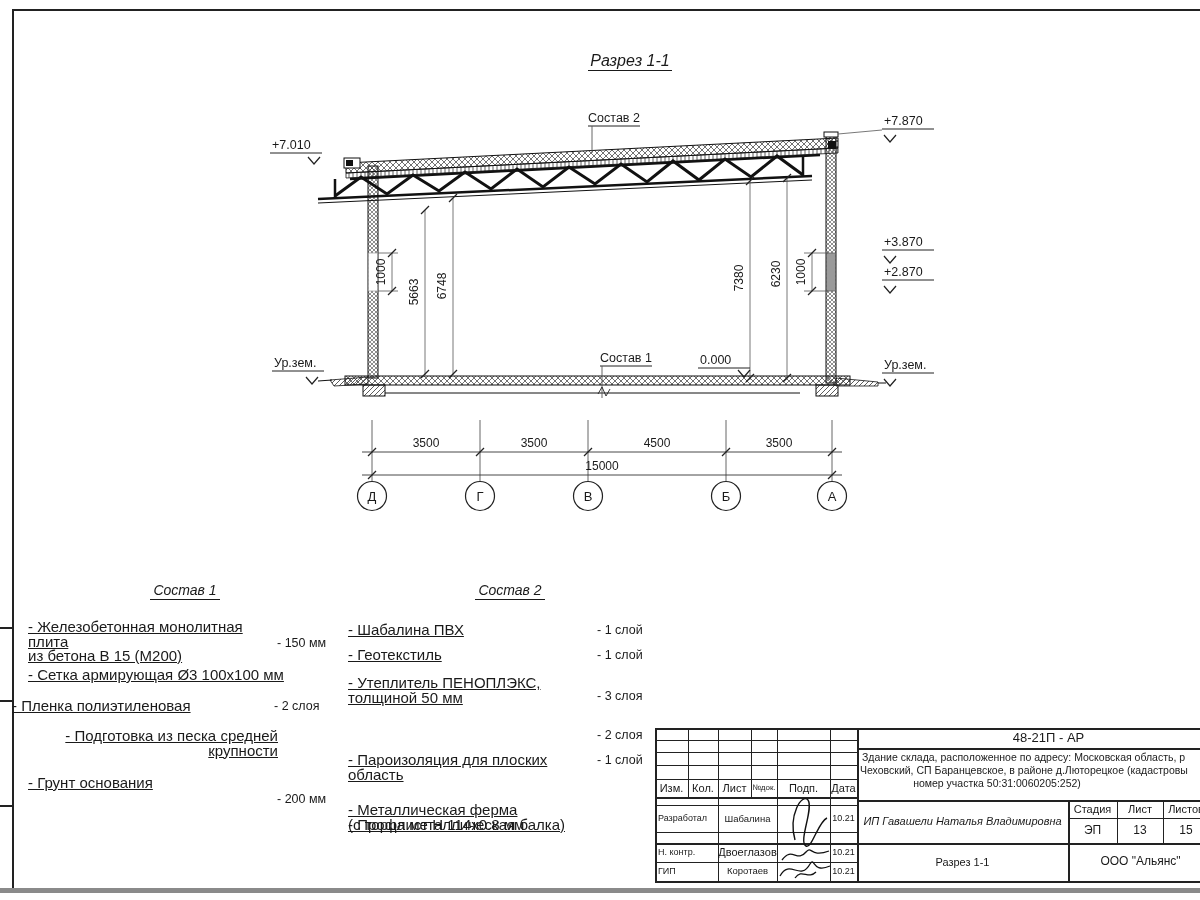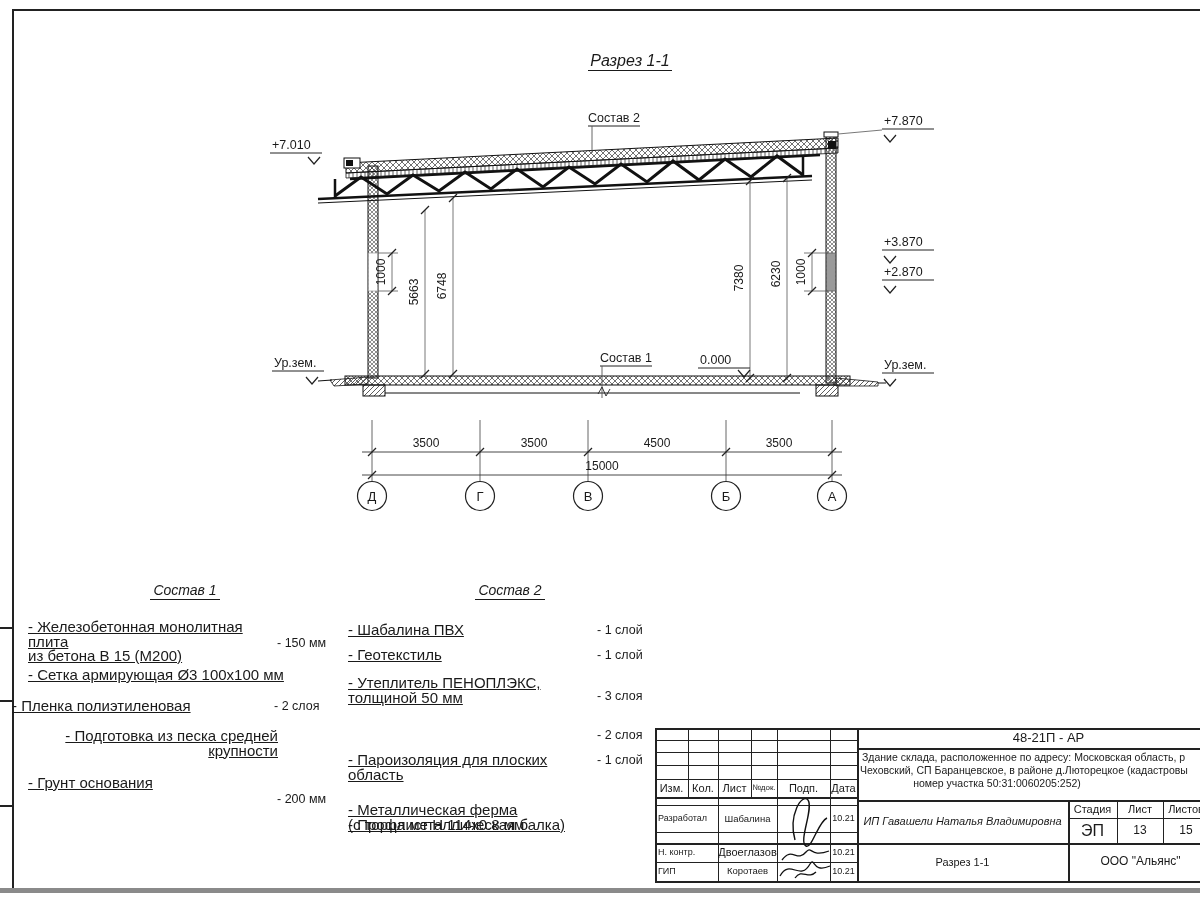--- a/index.html
+++ b/index.html
@@ -290,21 +290,21 @@
 
   <div class="cell" style="left:857px;top:728px;width:383px;height:20px;font-size:13px;">48-21П - АР</div>
   <div class="cell left" style="left:862px;top:751px;width:400px;height:13px;font-size:10.5px;white-space:nowrap;">Здание склада, расположенное по адресу: Московская область, р</div>
   <div class="cell left" style="left:860px;top:764px;width:400px;height:13px;font-size:10.5px;white-space:nowrap;">Чеховский, СП Баранцевское, в районе д.Люторецкое (кадастровы</div>
   <div class="cell" style="left:857px;top:777px;width:280px;height:13px;font-size:10.5px;white-space:nowrap;">номер участка 50:31:0060205:252)</div>
 
   <div class="cell it" style="left:857px;top:800px;width:211px;height:43px;font-size:11px;">ИП Гавашели Наталья Владимировна</div>
   <div class="cell" style="left:1068px;top:800px;width:49px;height:18px;font-size:11px;">Стадия</div>
   <div class="cell" style="left:1117px;top:800px;width:46px;height:18px;font-size:11px;">Лист</div>
   <div class="cell" style="left:1163px;top:800px;width:46px;height:18px;font-size:11px;">Листов</div>
-  <div class="cell" style="left:1068px;top:818px;width:49px;height:25px;font-size:16px;">ЭП</div>
+  <div class="cell" style="left:1068px;top:818px;width:49px;height:25px;font-size:12px;">ЭП</div>
   <div class="cell" style="left:1117px;top:818px;width:46px;height:25px;font-size:12px;">13</div>
   <div class="cell" style="left:1163px;top:818px;width:46px;height:25px;font-size:12px;">15</div>
   <div class="cell" style="left:857px;top:843px;width:211px;height:38px;font-size:11px;">Разрез 1-1</div>
   <div class="cell" style="left:1068px;top:843px;width:145px;height:38px;font-size:12px;">ООО "Альянс"</div>
 
   <svg class="abs" style="left:760px;top:785px;" width="110" height="100" viewBox="760 785 110 100">
     <path d="M795 840 C788 815 802 793 808 800 C814 808 798 842 806 846 C812 849 818 822 827 818" fill="none" stroke="#111" stroke-width="1.4"></path>
     <path d="M782 860 C792 846 797 863 806 852 C812 845 810 858 829 851" fill="none" stroke="#111" stroke-width="1.3"></path>
     <path d="M780 876 C790 858 800 882 810 864 C815 856 812 874 830 866 M795 878 C802 868 808 880 816 872" fill="none" stroke="#111" stroke-width="1.3"></path>
   </svg>

